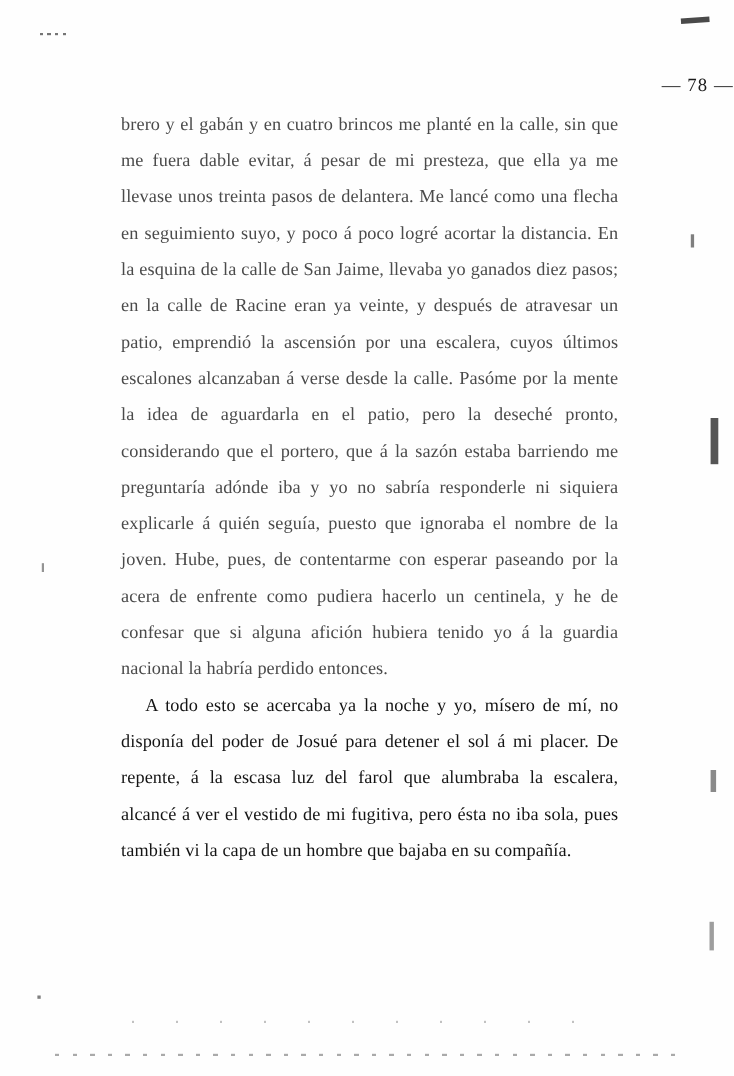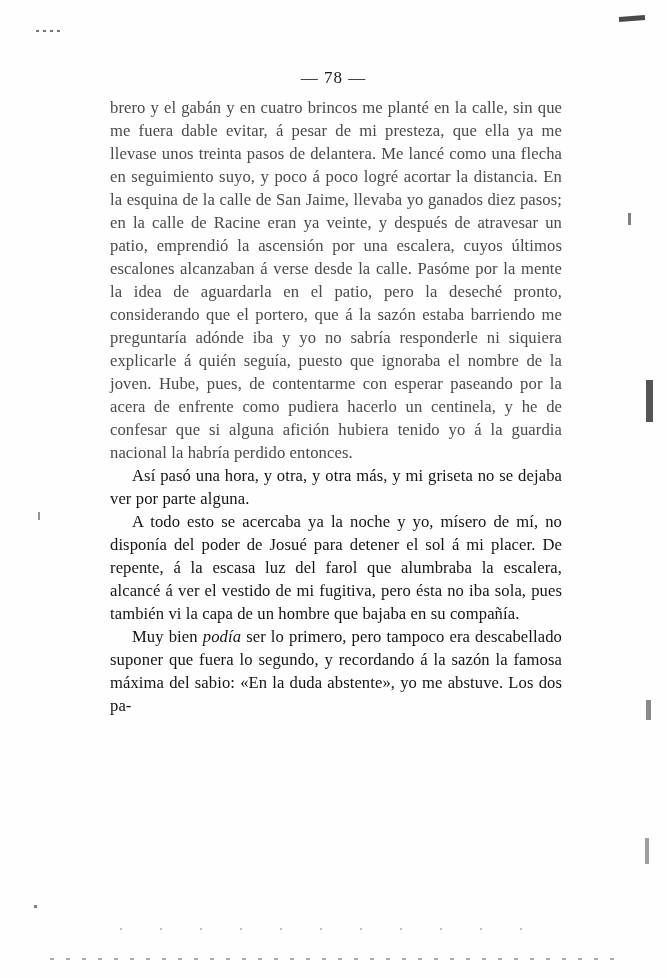--- a/index.html
+++ b/index.html
@@ -100,37 +100,37 @@
     height: 8px;
     opacity: .5;
   }
 
   
   .folio {
     position: absolute;
     top: 68px;
     left: 0;
     width: 667px;
-    text-align: center;
+    text-align: right;
     font-size: 17px;
     letter-spacing: 1px;
     color: #1a1a1a;
   }
 
   
   .text-block {
     position: absolute;
     top: 96px;
     left: 110px;
     width: 452px;
   }
   .para {
     margin: 0;
     font-size: 16.6px;
-    line-height: 23px;
+    line-height: 33px;
     text-align: justify;
     color: #141414;
     letter-spacing: .1px;
   }
   .para.indent {
     text-indent: 22px;
   }
   .para + .para {
     margin-top: 0;
   }
@@ -156,20 +156,16 @@
   <div class="edge-mark mark-right-bar3"></div>
   <div class="edge-mark mark-mid-left-speck"></div>
   <div class="edge-mark mark-left-speck"></div>
   <div class="edge-mark mark-bottom-dot-row"></div>
   <div class="edge-mark mark-bottom-dots"></div>
 
   <div class="folio">— 78 —</div>
 
   <div class="text-block">
     <p class="para faded">brero y el gabán y en cuatro brincos me planté en la calle, sin que me fuera dable evitar, á pesar de mi presteza, que ella ya me llevase unos treinta pasos de delantera. Me lancé como una flecha en seguimiento suyo, y poco á poco logré acortar la distancia. En la esquina de la calle de San Jaime, llevaba yo ganados diez pasos; en la calle de Racine eran ya veinte, y después de atravesar un patio, emprendió la ascensión por una escalera, cuyos últimos escalones alcanzaban á verse desde la calle. Pasóme por la mente la idea de aguardarla en el patio, pero la deseché pronto, considerando que el portero, que á la sazón estaba barriendo me preguntaría adónde iba y yo no sabría responderle ni siquiera explicarle á quién seguía, puesto que ignoraba el nombre de la joven. Hube, pues, de contentarme con esperar paseando por la acera de enfrente como pudiera hacerlo un centinela, y he de confesar que si alguna afición hubiera tenido yo á la guardia nacional la habría perdido entonces.</p>
-    <p class="para indent">Así pasó una hora, y otra, y otra más, y mi griseta no se dejaba ver por parte alguna.</p>
     <p class="para indent">A todo esto se acercaba ya la noche y yo, mísero de mí, no disponía del poder de Josué para detener el sol á mi placer. De repente, á la escasa luz del farol que alumbraba la escalera, alcancé á ver el vestido de mi fugitiva, pero ésta no iba sola, pues también vi la capa de un hombre que bajaba en su compañía.</p>
-    <p class="para indent">
-      <span>Muy bien </span><span class="it">podía</span><span> ser lo primero, pero tampoco era descabellado suponer que fuera lo segundo, y recordando á la sazón la famosa máxima del sabio: «En la duda abstente», yo me abstuve. Los dos pa-</span>
-    </p>
   </div>
 
 </div>
 
 </body></html>

